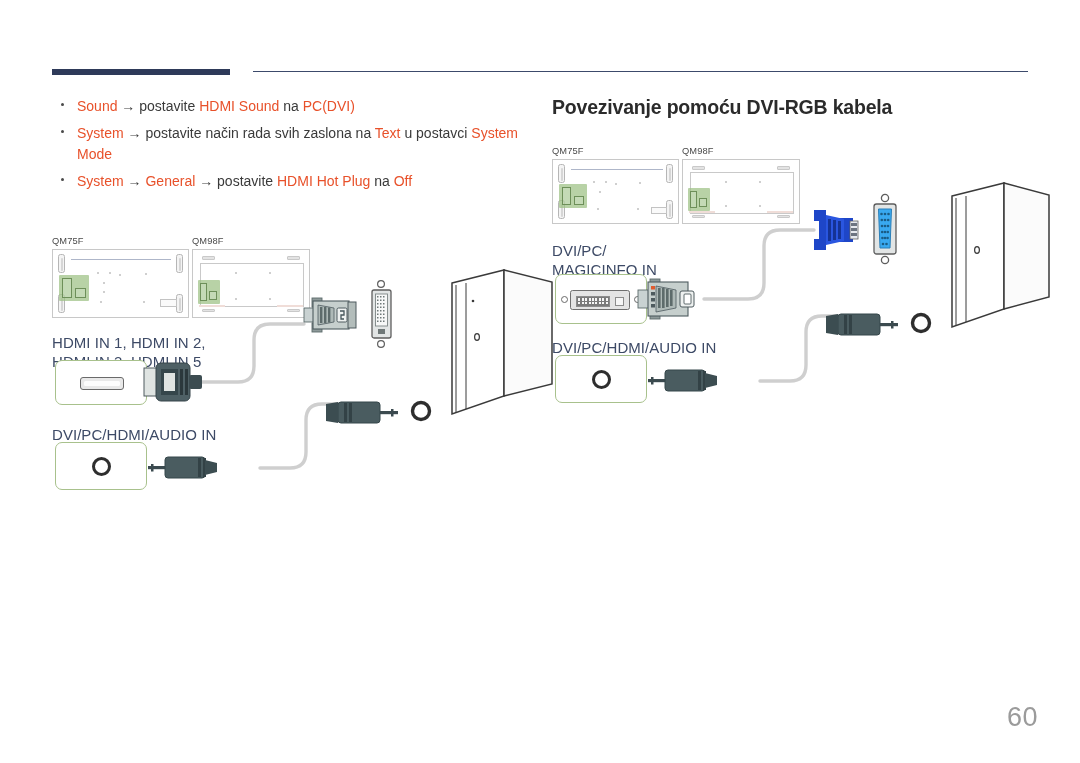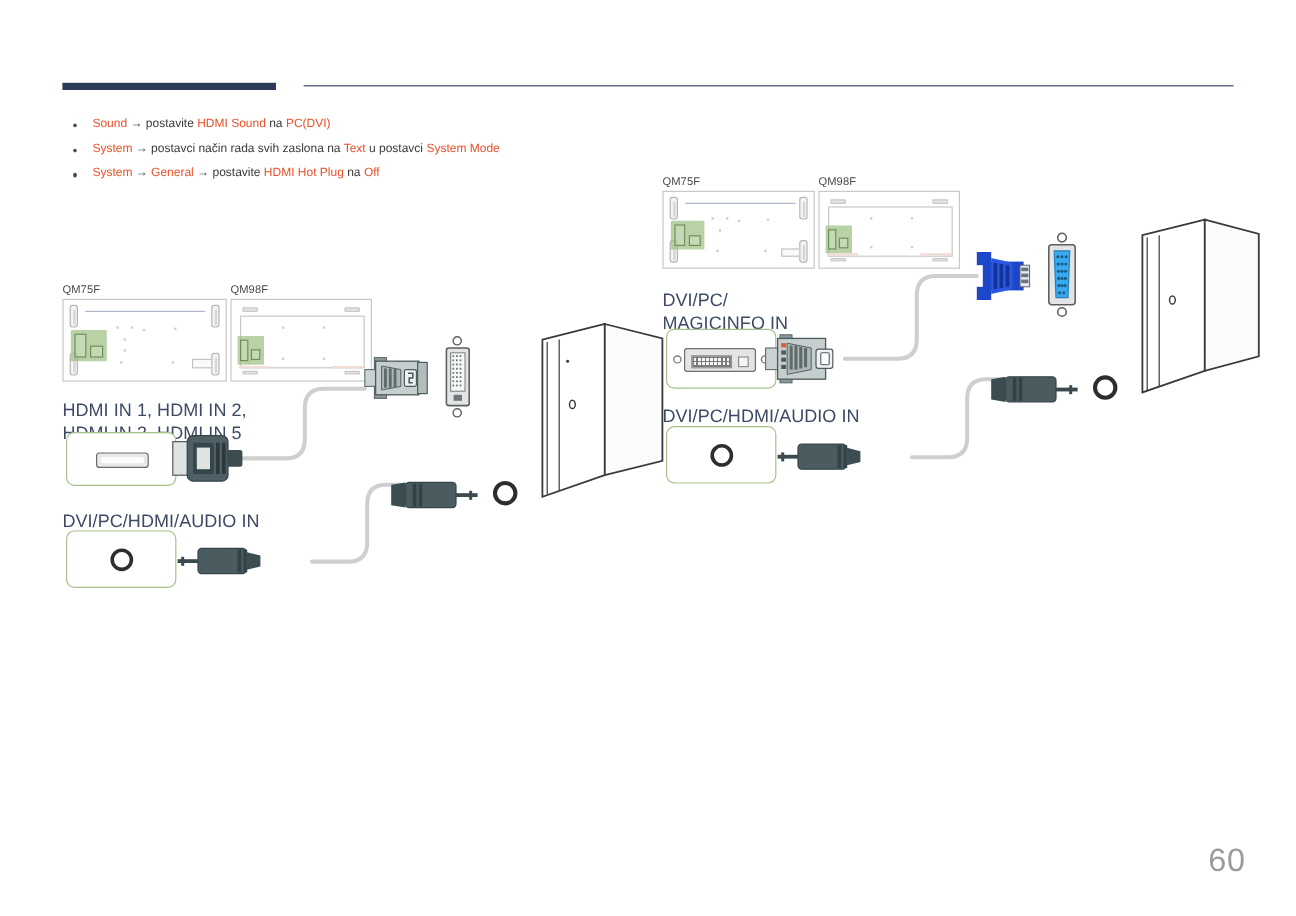--- a/index.html
+++ b/index.html
@@ -74,21 +74,21 @@
   }
 
   ul.bullets {
     list-style: none;
     margin: 0;
     padding: 0;
   }
   ul.bullets li {
     position: relative;
     padding-left: 25px;
-    font-size: 10px;
+    font-size: 14px;
     line-height: 1.52;
     color: #3a3a3a;
     margin-bottom: 5.5px;
   }
   ul.bullets li:before {
     content: "";
     position: absolute;
     left: 9px;
     top: 7px;
     width: 3.2px;
@@ -274,21 +274,21 @@
 <body>
 
 <div class="page">
 
   <div class="hdr-bar"></div>
   <div class="hdr-line"></div>
 
   <div class="col-left">
     <ul class="bullets" id="left-bullets">
         <li><span class="hl">Sound</span><span class="arrow"> → </span><span class="arrow"> postavite </span><span class="hl">HDMI Sound</span><span class="arrow"> na </span><span class="hl">PC(DVI)</span></li>
-        <li><span class="hl">System</span><span class="arrow"> → </span><span class="arrow">postavci način rada svih zaslona na </span><span class="hl">Text</span><span class="arrow"> u postavci </span><span class="hl">System Mode</span></li>
+        <li><span class="hl">System</span><span class="arrow"> → </span><span class="arrow">postavite način rada svih zaslona na </span><span class="hl">Text</span><span class="arrow"> u postavci </span><span class="hl">System Mode</span></li>
         <li><span class="hl">System</span><span class="arrow"> → </span><span class="hl">General</span><span class="arrow"> → </span><span class="arrow">postavite </span><span class="hl">HDMI Hot Plug</span><span class="arrow"> na </span><span class="hl">Off</span></li>
       </ul>
   </div>
 
   <div class="diagram" style="left:52px; top:236px; width:500px; height:265px;">
 
     <div class="panel-label" style="left:0px; top:0px;">QM75F</div>
     <div class="tv" style="left:0px; top:13px; width:137px; height:69px;">
       <div class="bracket" style="left:5px;  top:4px;">
           <i></i>
@@ -438,20 +438,23 @@
         <path d="M 400 47 L 452 34 L 452 160 L 400 178 Z" fill="#ffffff" stroke="#3a3a3a" stroke-width="1.5"></path>
         <path d="M 452 34 L 500 46 L 500 148 L 452 160 Z" fill="#fbfbfb" stroke="#3a3a3a" stroke-width="1.5"></path>
         <path d="M 404 49 L 404 176" stroke="#3a3a3a" stroke-width="1"></path>
         <path d="M 414 47 L 414 173" stroke="#3a3a3a" stroke-width="1"></path>
         <ellipse cx="425" cy="101" rx="2.4" ry="3.4" fill="#ffffff" stroke="#3a3a3a" stroke-width="1.2"></ellipse>
         <circle cx="421" cy="65" r="1.3" fill="#3a3a3a"></circle>
       </g>
     </svg>
   </div>
 
+  <div class="col-right">
+    <h1 class="section-title">Povezivanje pomoću DVI-RGB kabela</h1>
+  </div>
 
   <div class="diagram" style="left:552px; top:146px; width:500px; height:270px;">
 
     <div class="panel-label" style="left:0px; top:0px;">QM75F</div>
     <div class="tv" style="left:0px; top:13px; width:127px; height:65px;">
       <div class="bracket" style="left:5px;  top:4px;">
           <i></i>
         </div>
       <div class="bracket" style="right:5px; top:4px;">
           <i></i>

